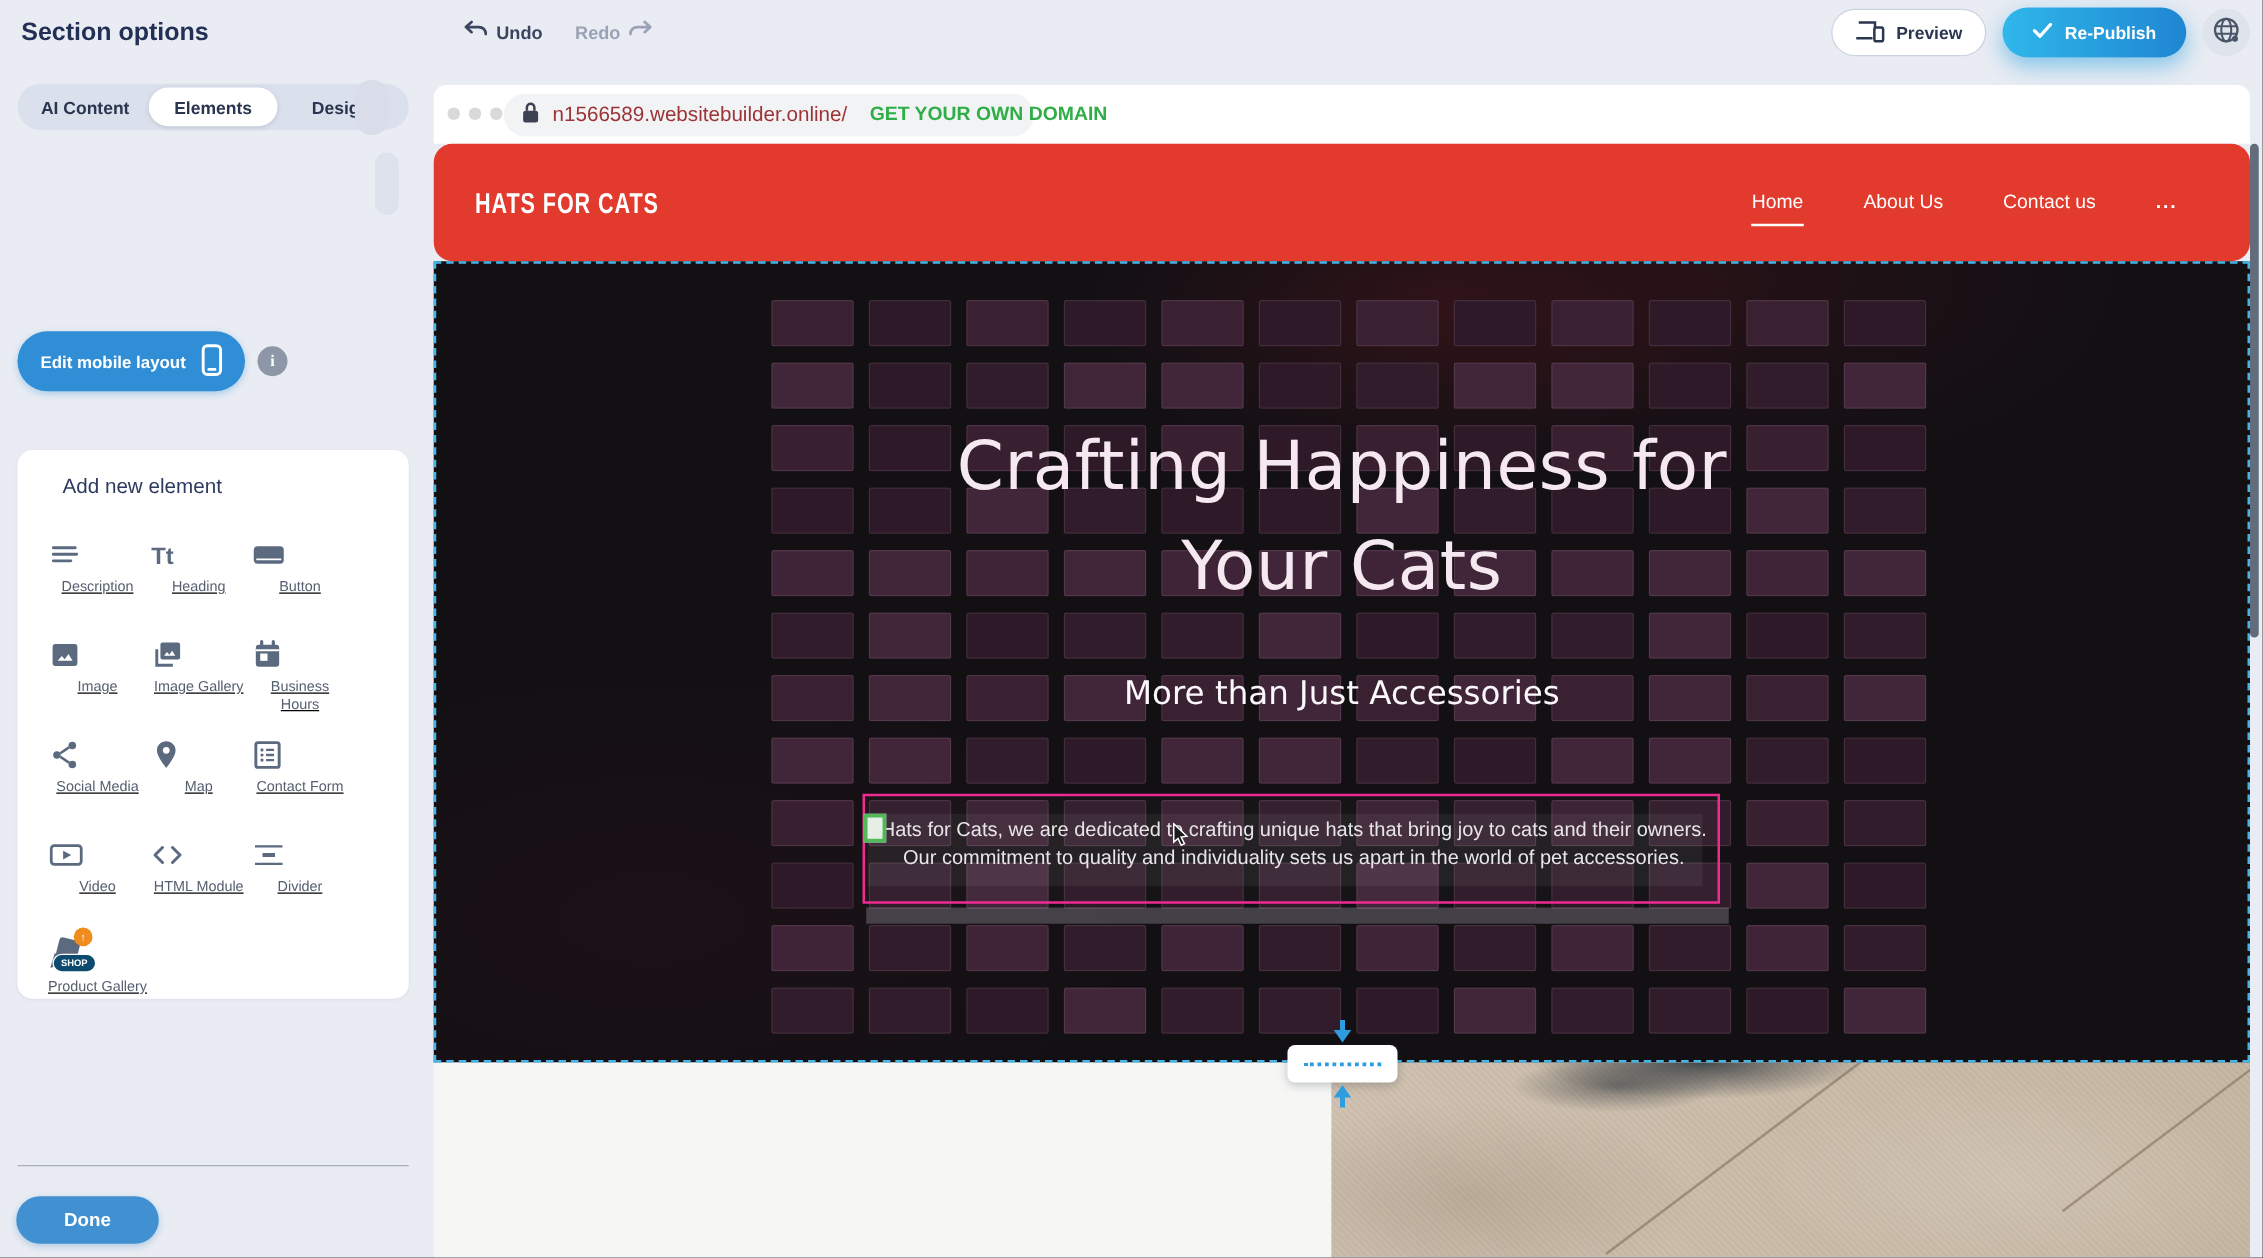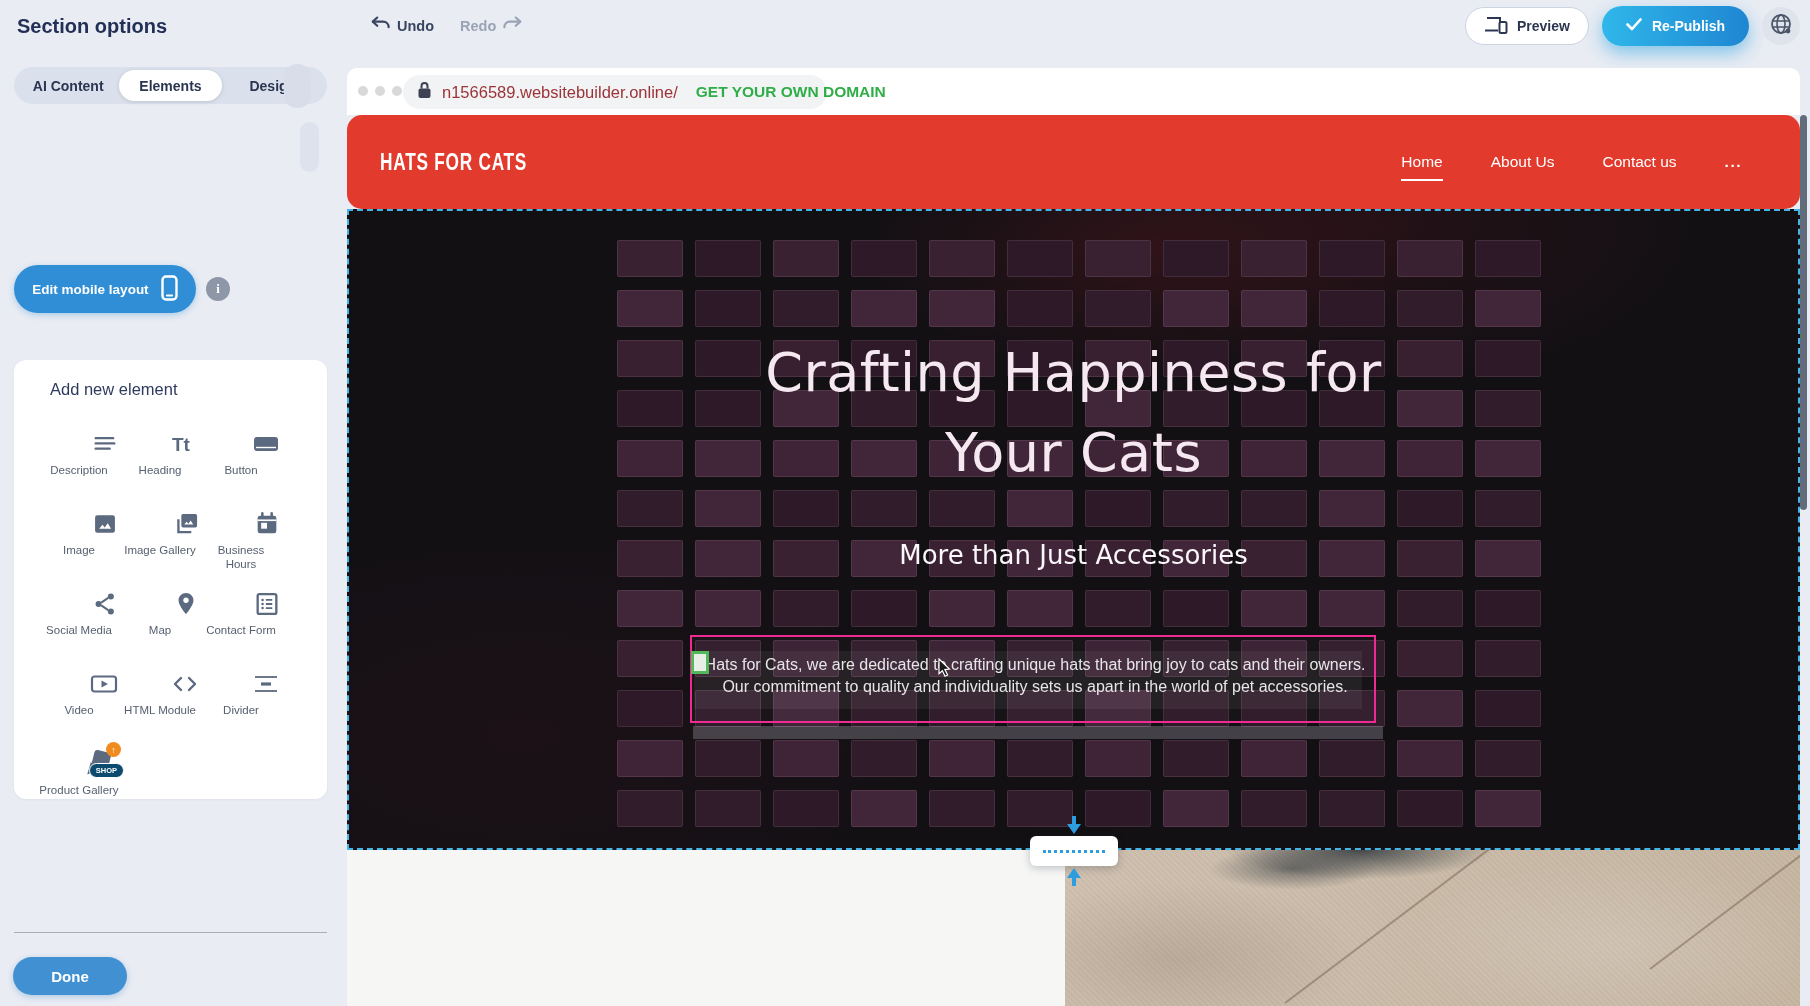--- a/index.html
+++ b/index.html
@@ -32,21 +32,21 @@
   .tip-title { color:#f7941e; font-weight:bold; font-size:16.5px; margin-bottom:11px; }
   .tip-body { color:#4a80b4; font-size:13.5px; line-height:16.5px; }
   .btn-mobile { position:absolute; left:14px; top:265px; width:182px; height:48px; border-radius:24px; background:#2f8ed6;
     color:#fff; font-weight:bold; font-size:13.5px; display:flex; align-items:center; justify-content:center; gap:12px; cursor:pointer;
     box-shadow:0 2px 6px rgba(47,142,214,.35); border:none; }
   .info-circle { position:absolute; left:206px; top:277px; width:24px; height:24px; border-radius:50%; background:#8d97a8;
     color:#fff; font-size:13px; font-weight:bold; display:flex; align-items:center; justify-content:center; cursor:pointer; font-family:"Liberation Serif",serif; }
   .add-card { left:14px; top:332px; width:313px; height:439px;margin-top:28px; }
   .add-header { position:absolute; left:36px; top:20px; font-size:16.5px; font-weight:500; color:#2e3b5e; }
   .el-grid { position:absolute; left:24px; top:62px; display:grid; grid-template-columns:repeat(3,81px); grid-auto-rows:80px; }
-  .el-item { display:flex; flex-direction:column; align-items:flex-end; cursor:pointer; padding-top:6px; }
+  .el-item { display:flex; flex-direction:column; align-items:flex-start; cursor:pointer; padding-top:6px;text-decoration:underline; }
   .el-icon { height:32px; display:flex; align-items:center; justify-content:center; }
   .el-label { margin-top:4px; font-size:11.5px; line-height:13.5px; color:#566070; text-align:center; width:80px; }
   .side-divider { position:absolute; left:14px; top:932px; width:313px; height:0; border-top:1px solid #a9aeba; }
   .btn-done { position:absolute; left:13px; top:957px; width:114px; height:38px; border-radius:19px; background:#4191d2;
     color:#fff; font-weight:bold; font-size:15px; display:flex; align-items:center; justify-content:center; cursor:pointer;
     box-shadow:0 2px 6px rgba(40,120,190,.3); border:none; }
   .gutter-blob { position:absolute; background:#d8dde9; border-radius:13px; }
 
   
   .browser-bar { position:absolute; left:347px; top:68px; width:1453px; height:47px; background:#fff; border-radius:10px 10px 0 0; }

